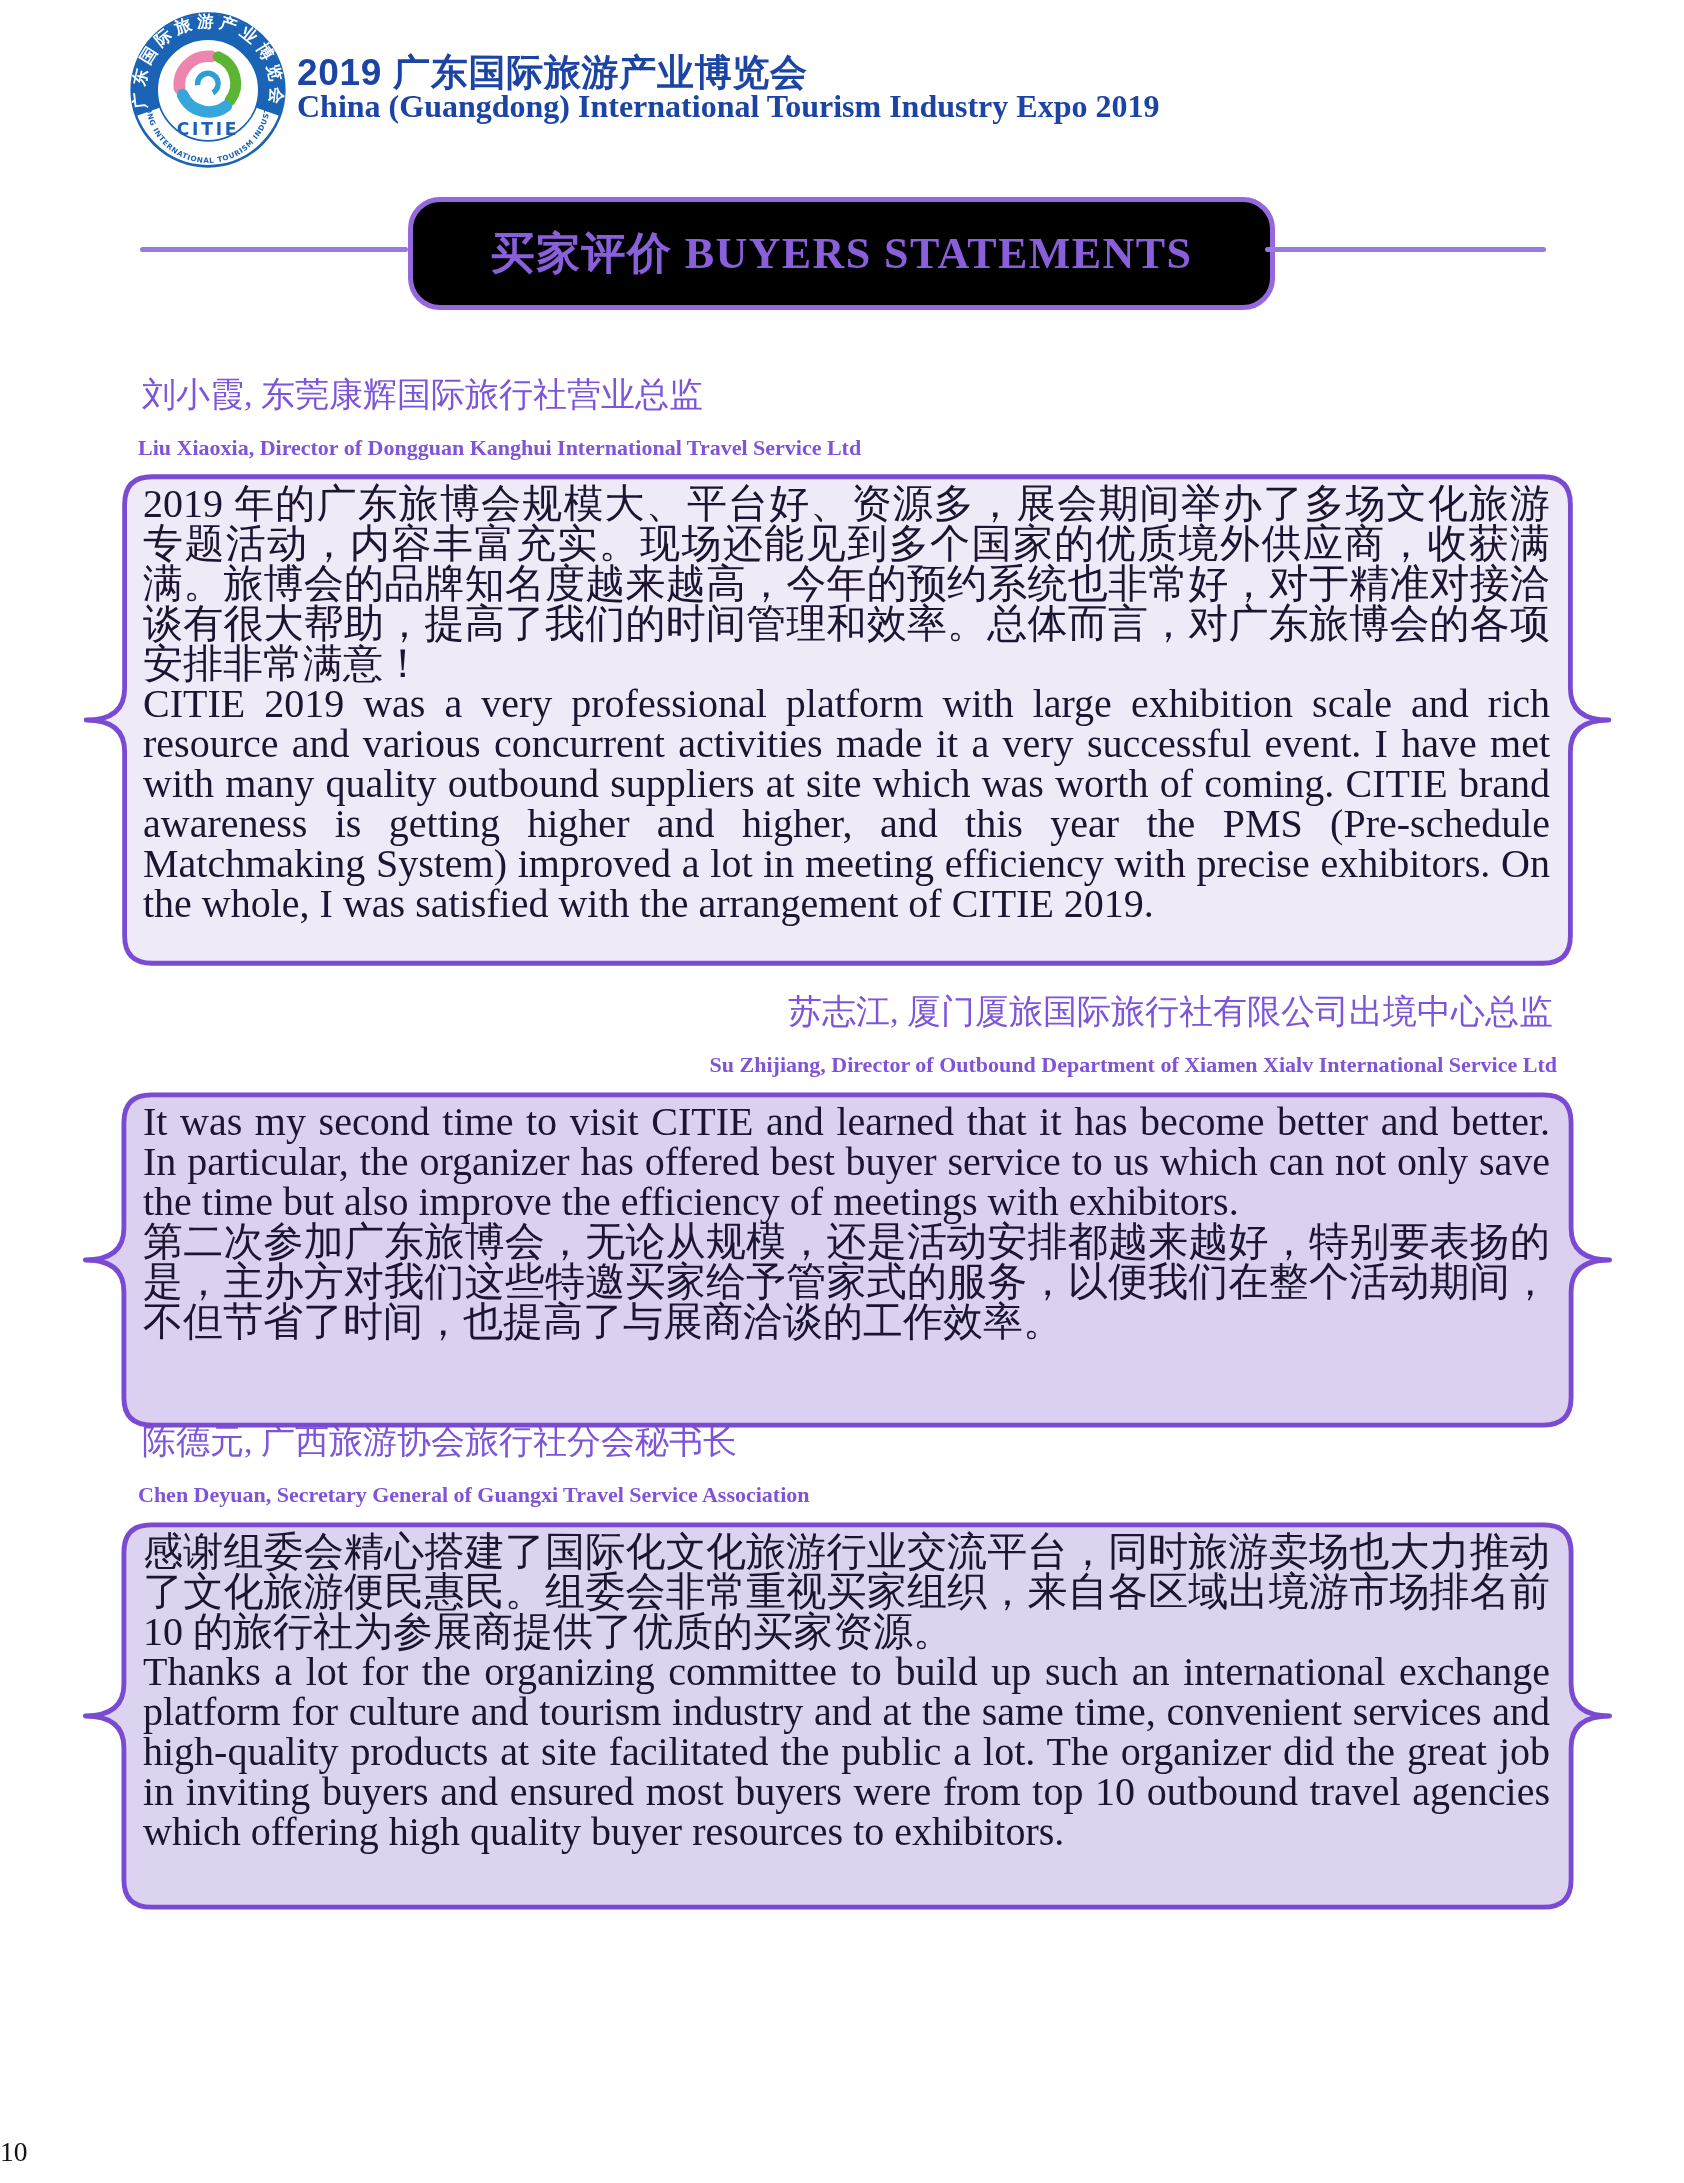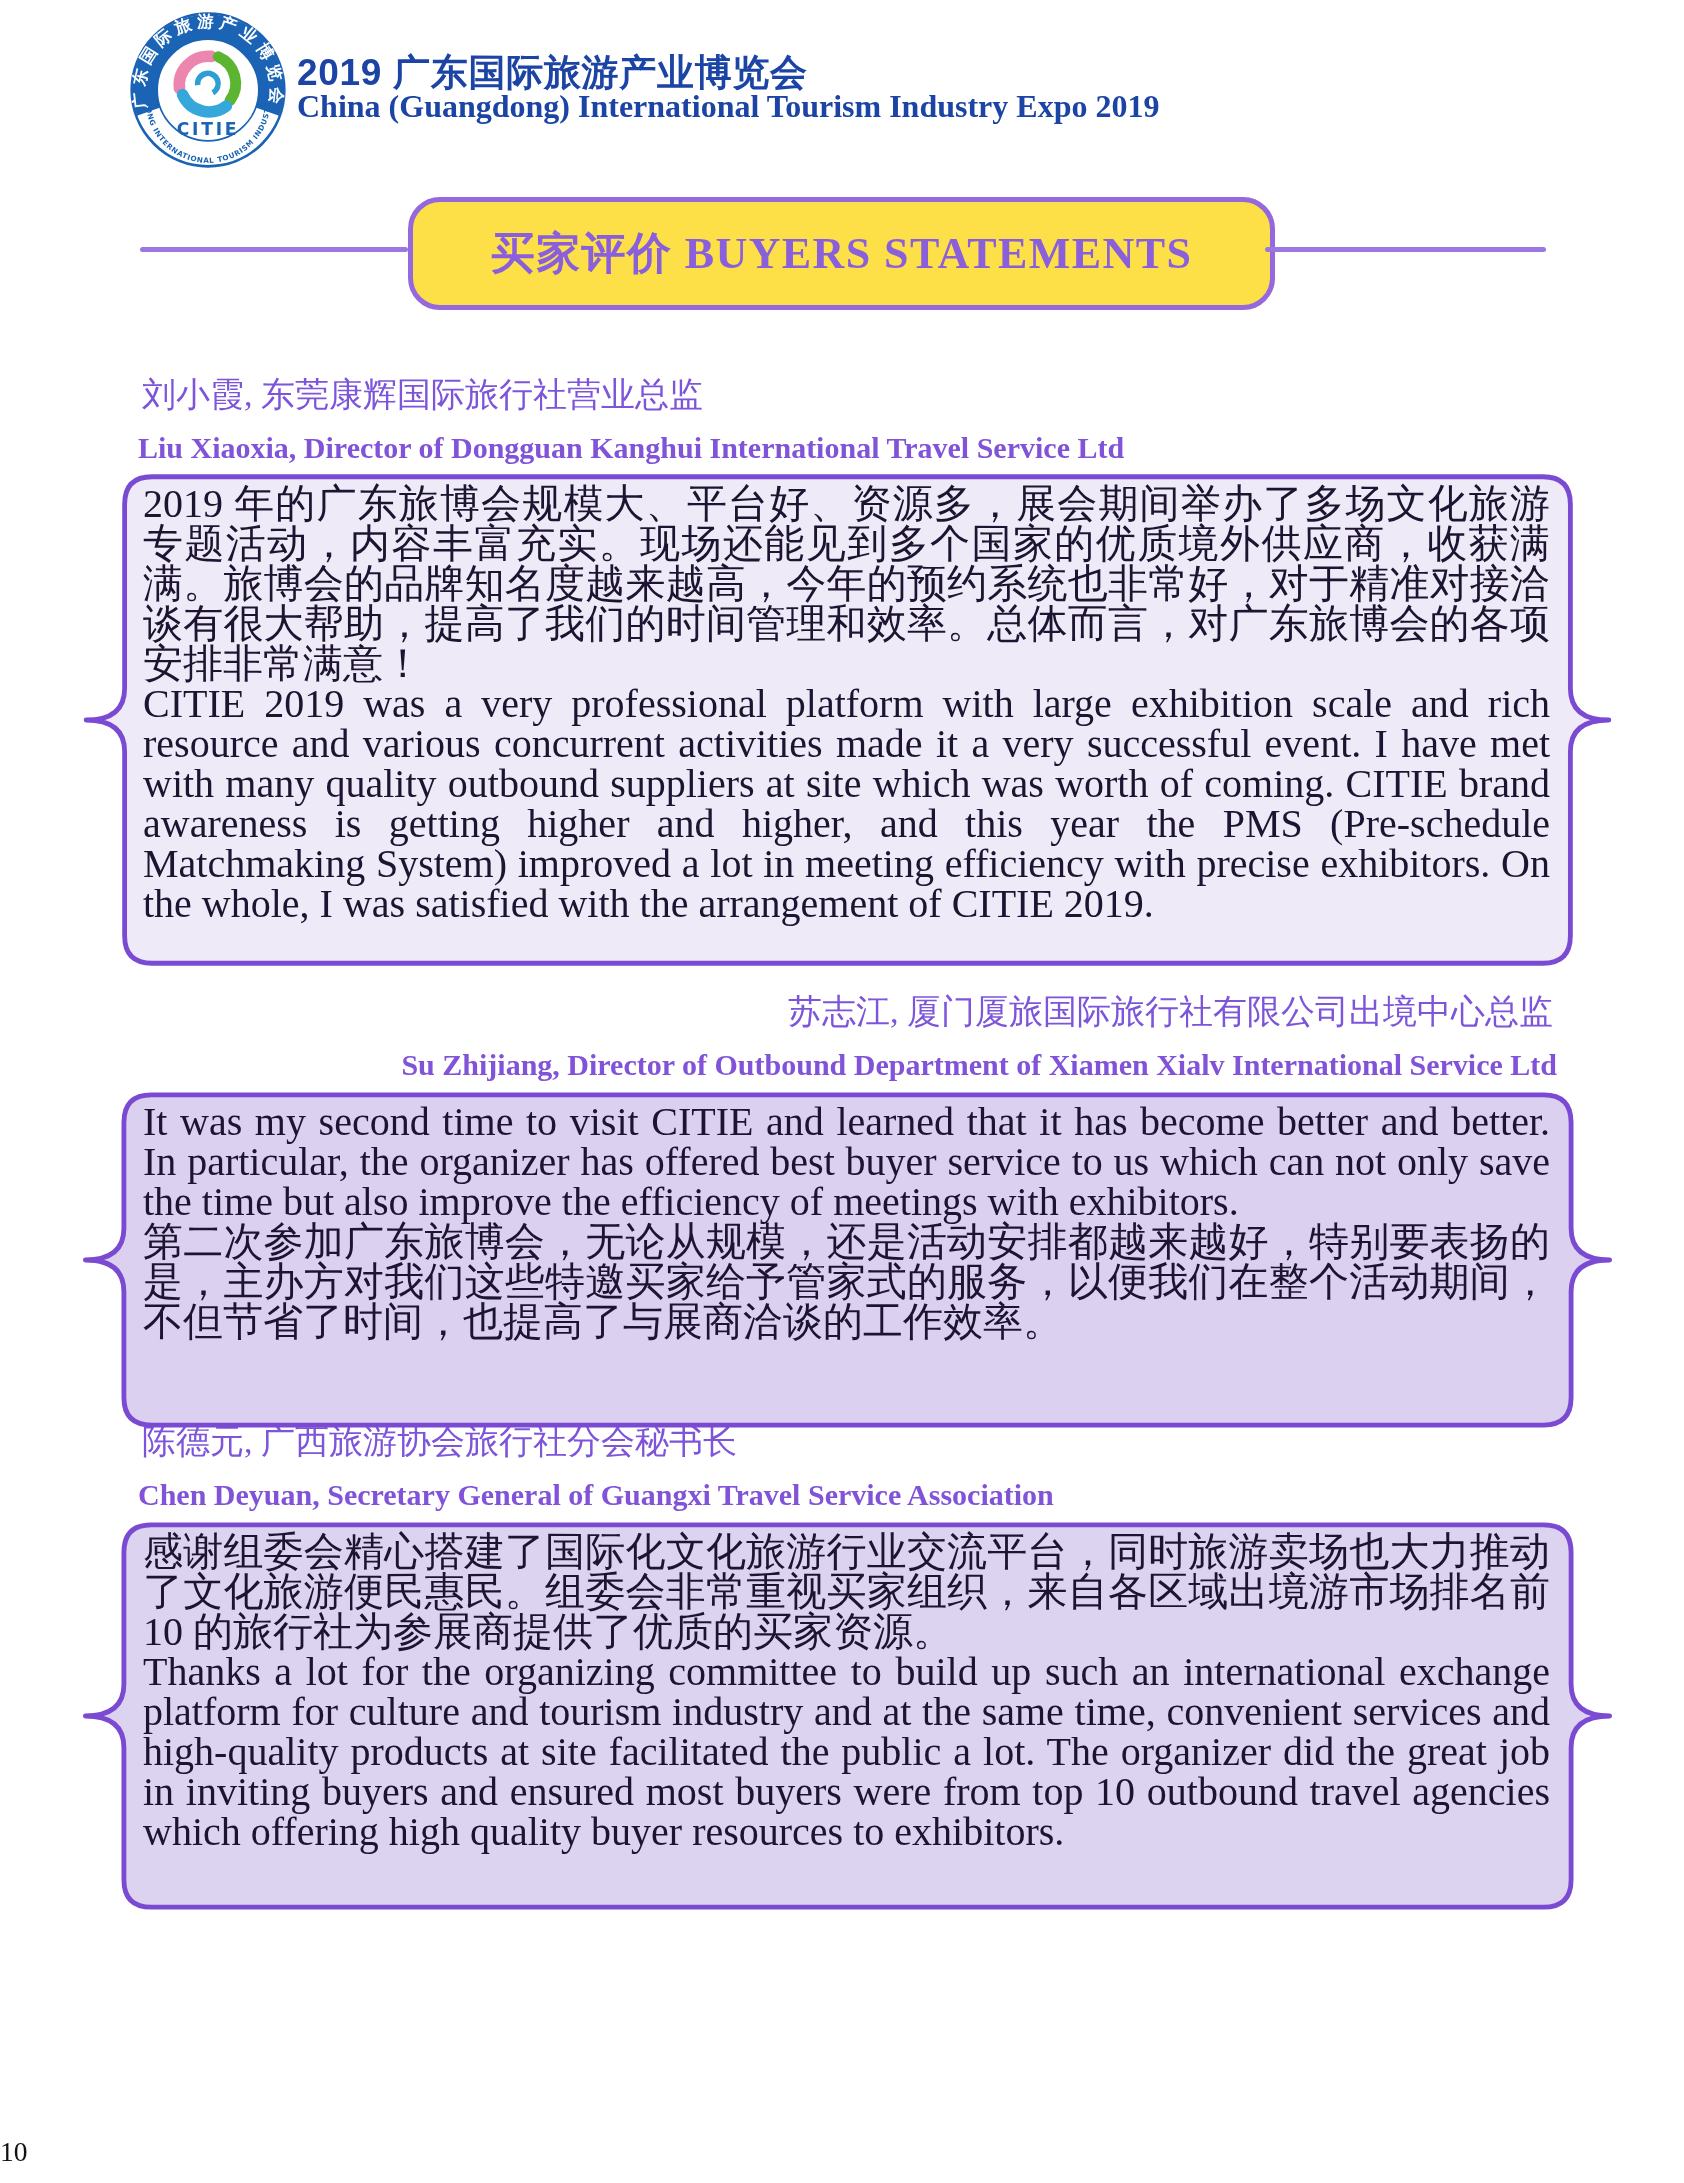--- a/index.html
+++ b/index.html
@@ -12,32 +12,32 @@
   .h-cn{position:absolute;left:297px;top:48px;font-size:37px;font-weight:bold;
         color:#1c44a4;font-family:"Liberation Sans","DejaVu Sans",sans-serif;letter-spacing:0.7px;}
   .h-en{position:absolute;left:297px;top:88px;font-size:32px;font-weight:bold;color:#1c44a4;}
 
   
   .banner{position:relative;height:107px;margin-top:9.6px;}
   .banner-line{position:absolute;top:50px;height:5.5px;background:#9a78e2;border-radius:2.8px;}
   .banner-line.left{left:140px;width:268px;}
   .banner-line.right{left:1265px;width:281px;}
   .banner-box{position:absolute;left:408px;top:0;width:857px;height:103px;
-              border:5.5px solid #9668de;border-radius:32px;background:#fde047;
+              border:5.5px solid #9668de;border-radius:32px;background:#000000;
               display:flex;align-items:center;justify-content:center;}
   .banner-box span{font-size:44px;font-weight:bold;color:#8a5fdc;letter-spacing:1.4px;}
 
   
   .statement{margin:0 127px 0 138px;}
   .statement.s1{margin-top:69px;}
   .statement.s2{margin-top:54px;}
   .statement.s3{margin-top:66px;}
   .statement.align-right .name-cn,.statement.align-right .name-en{text-align:right;}
   .name-cn{font-size:34px;color:#7d55da;line-height:43px;font-weight:normal;margin:4px;}
-  .name-en{font-size:30px;color:#8153d8;font-weight:bold;line-height:40px;margin:12px 0 0 0;}
+  .name-en{font-size:22px;color:#8153d8;font-weight:bold;line-height:40px;margin:12px 0 0 0;}
 
   .quote-box{position:relative;margin-left:-17px;margin-right:-15px;margin-top:6.9px;
              padding:9.6px 22px 12.4px 22px;}
   .quote-box svg.box-outline{position:absolute;top:0;pointer-events:none;z-index:0;}
   .quote-box svg.box-outline path{stroke:#7b4ad2;stroke-width:7;stroke-linejoin:round;}
   .quote-box p{position:relative;z-index:1;margin:0;font-size:40px;line-height:40px;
                color:#1c1430;text-align:justify;}
   .s1 .quote-box{--bg:#efeaf8;}
   .s2 .quote-box{--bg:#dbd0f0;}
   .s3 .quote-box{--bg:#dcd3f0;}

